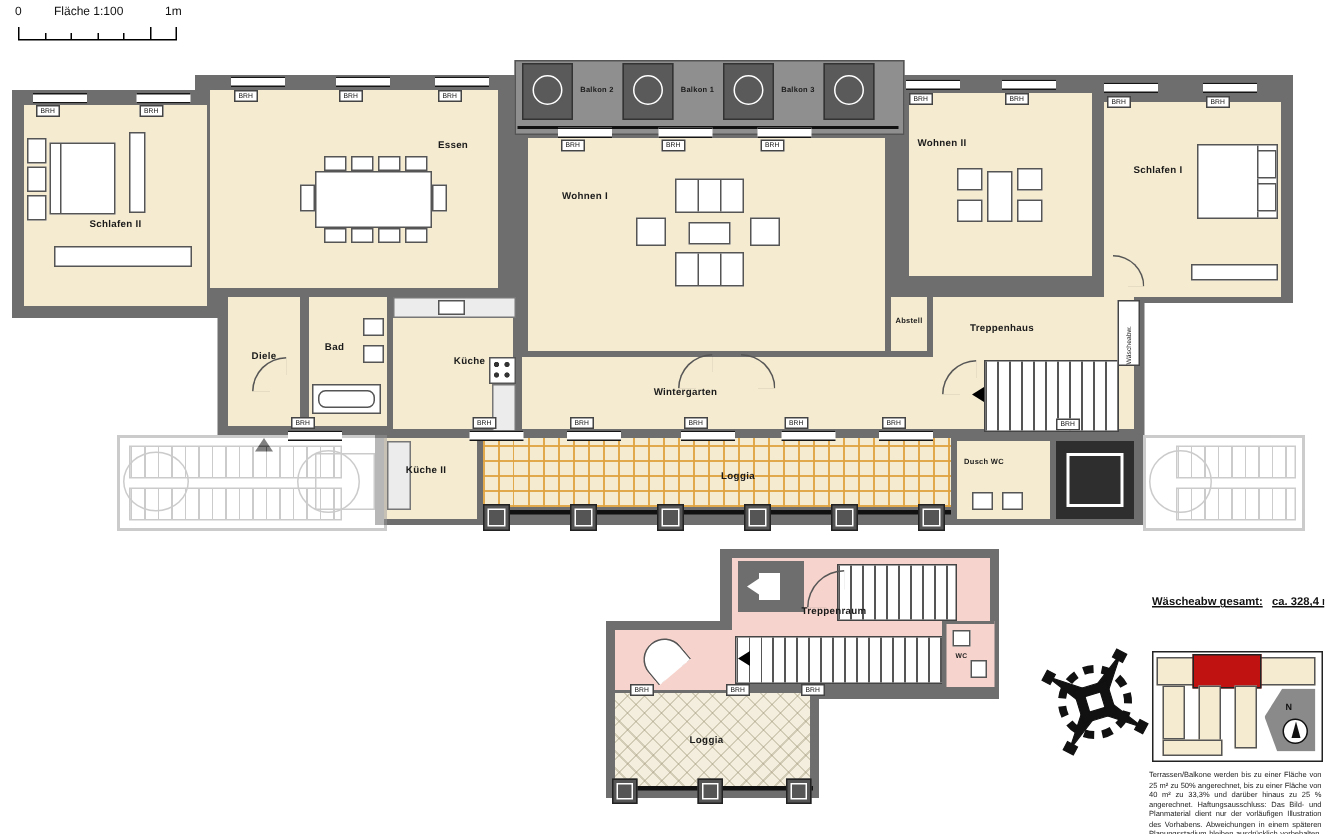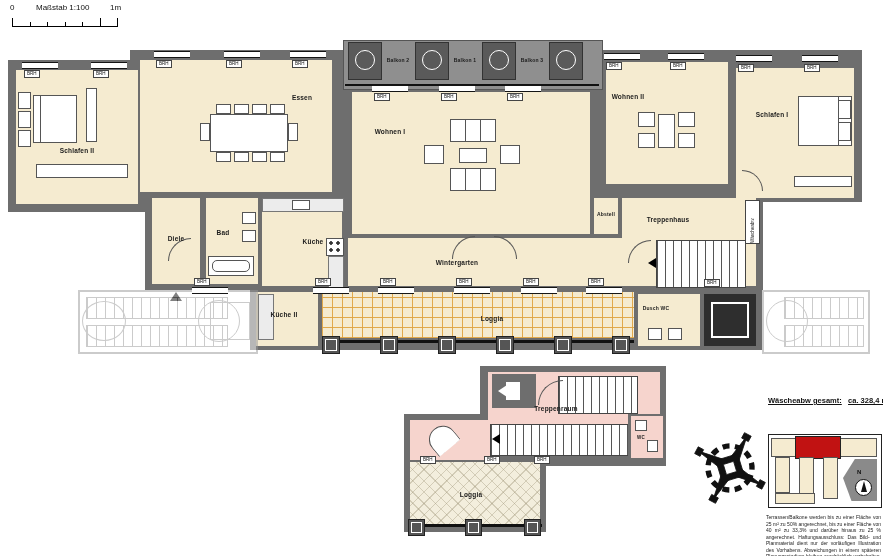--- a/index.html
+++ b/index.html
@@ -55,21 +55,21 @@
       radial-gradient(circle at 11px 4px,#333 1.5px,transparent 2px),
       radial-gradient(circle at 4px 11px,#333 1.5px,transparent 2px),
       radial-gradient(circle at 11px 11px,#333 1.5px,transparent 2px);}
 </style>
 </head>
 <body>
 
 <div id="canvas">
 
   <div class="abs" style="left:10px;top:3px;font-size:8px;">0</div>
-  <div class="abs" style="left:36px;top:3px;font-size:8px;">Maßstab 1:100</div>
+  <div class="abs" style="left:36px;top:3px;font-size:8px;">Fläche 1:100</div>
   <div class="abs" style="left:110px;top:3px;font-size:8px;">1m</div>
   <div id="scalebar-line">
     <div class="scaleseg end"></div>
       <div class="scaleseg"></div>
       <div class="scaleseg"></div>
     <div class="scaleseg"></div>
       <div class="scaleseg"></div>
       <div class="scaleseg end" style="border-right:1px solid #000;"></div>
   </div>
 

